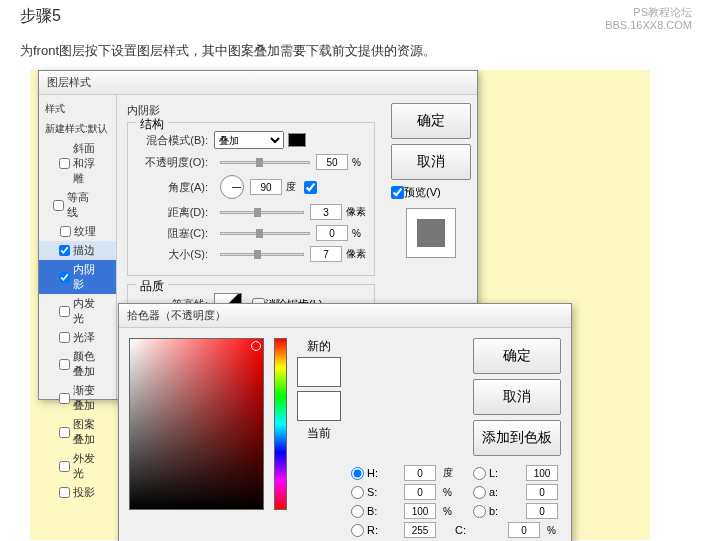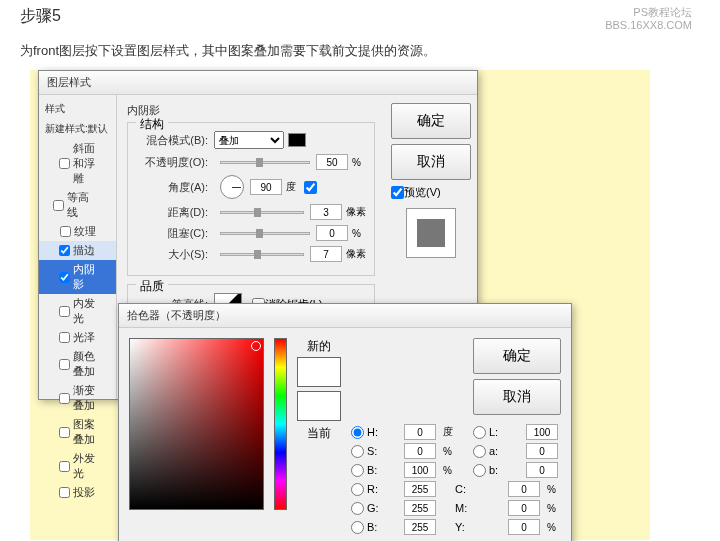--- a/index.html
+++ b/index.html
@@ -214,20 +214,21 @@
       <div class="cp-hue"></div>
       <div class="cp-mid">
         <div class="cp-sw-label">新的</div>
         <div class="cp-swatch"></div>
         <div class="cp-swatch"></div>
         <div class="cp-sw-label">当前</div>
       </div>
       <div class="cp-right">
         <button class="btn">确定</button>
         <button class="btn">取消</button>
+        <button class="btn">添加到色板</button>
         <div class="cp-values">
           <div class="cp-row2">
             <div class="cp-row">
                 <label><input type="radio" checked="" style="">H:</label>
                 <input class="num-input" value="0" style="">
                 <span class="unit">度</span>
               </div>
             <div class="cp-row">
                 <label><input type="radio" style="">L:</label>
                 <input class="num-input" value="100" style="">

